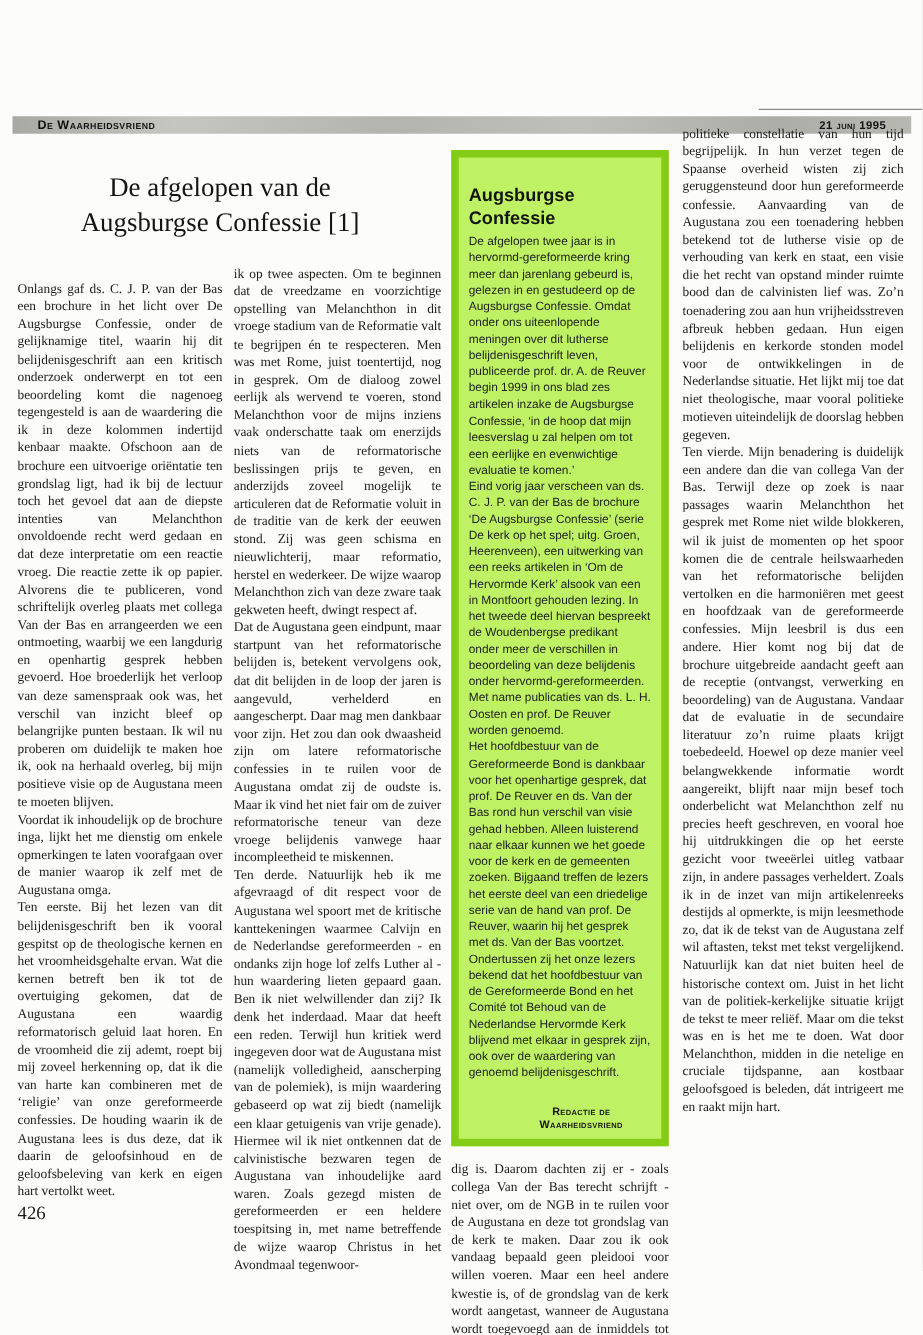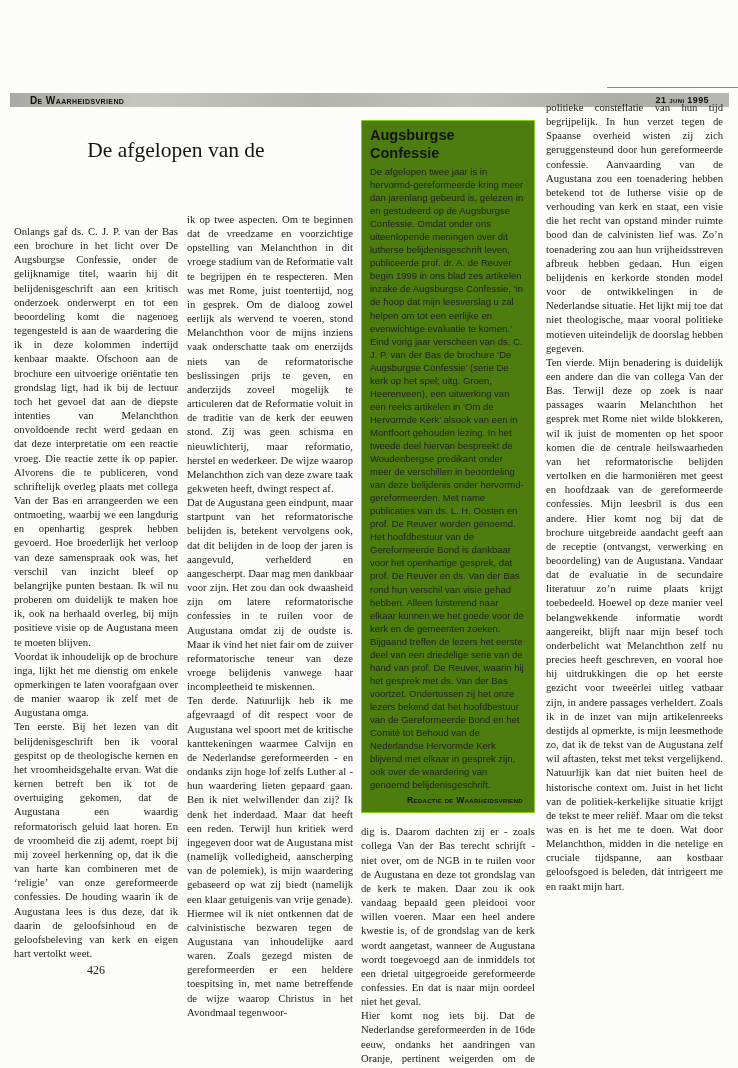--- a/index.html
+++ b/index.html
@@ -39,57 +39,57 @@
   }
   .col{position:absolute;}
   .col p{
     margin:0;font-size:10.7px;line-height:14.15px;
     text-align:justify;text-justify:inter-word;
   }
   .col1{left:14px;top:224px;width:164px;}
   .col2{left:187px;top:212px;width:166px;}
   .col3{left:361px;top:120px;width:174px;}
   .col4{left:546px;top:100px;width:177px;}
-  .pagenum{font-size:12px;margin-top:3px;text-align:center;}
+  .pagenum{font-size:15px;margin-top:3px;}
   .box{
-    border:1px solid #84cc16;
-    padding:5px 8px 7px 8px;
+    border:6px solid #84cc16;
+    padding:22px 8px 7px 8px;
     margin-bottom:11px;
-    background:#4d7c0f;
+    background:#bef264;
     font-family:"Liberation Sans", sans-serif;
   }
   .box-title{
     font-weight:bold;font-size:14.5px;line-height:18px;
     margin-bottom:3px;color:#131310;
   }
   .box p{
     margin:0;font-size:9.5px;line-height:13.05px;
     text-align:left;color:#21211e;
     font-family:"Liberation Sans", sans-serif;
   }
   .box-signature{
     font-size:8.6px;font-weight:bold;font-variant:small-caps;
     letter-spacing:.3px;text-align:center;padding-left:34px;
-    margin-top:4px;color:#131310;
+    margin-top:19px;color:#131310;
     font-family:"Liberation Sans", sans-serif;
   }
 </style>
 </head>
 <body>
 
 <div class="page">
 
   <div class="corner-mark"></div>
 
   <div class="header-bar">
     <span class="pub">De Waarheidsvriend</span>
     <span class="issue-date">21 juni 1995</span>
   </div>
 
-  <h1 class="title"><span>De afgelopen van de</span><br></h1>
+  <h1 class="title"><span>De afgelopen van de</span><br><span>Augsburgse Confessie [1]</span></h1>
 
   <div class="col col1">
     <p>Onlangs gaf ds. C. J. P. van der Bas een brochure in het licht over De Augsburgse Confessie, onder de gelijknamige titel, waarin hij dit belijdenisgeschrift aan een kritisch onderzoek onderwerpt en tot een beoordeling komt die nagenoeg tegengesteld is aan de waardering die ik in deze kolommen indertijd kenbaar maakte. Ofschoon aan de brochure een uitvoerige oriëntatie ten grondslag ligt, had ik bij de lectuur toch het gevoel dat aan de diepste intenties van Melanchthon onvoldoende recht werd gedaan en dat deze interpretatie om een reactie vroeg. Die reactie zette ik op papier. Alvorens die te publiceren, vond schriftelijk overleg plaats met collega Van der Bas en arrangeerden we een ontmoeting, waarbij we een langdurig en openhartig gesprek hebben gevoerd. Hoe broederlijk het verloop van deze samenspraak ook was, het verschil van inzicht bleef op belangrijke punten bestaan. Ik wil nu proberen om duidelijk te maken hoe ik, ook na herhaald overleg, bij mijn positieve visie op de Augustana meen te moeten blijven.</p>
     <p>Voordat ik inhoudelijk op de brochure inga, lijkt het me dienstig om enkele opmerkingen te laten voorafgaan over de manier waarop ik zelf met de Augustana omga.</p>
     <p>Ten eerste. Bij het lezen van dit belijdenisgeschrift ben ik vooral gespitst op de theologische kernen en het vroomheidsgehalte ervan. Wat die kernen betreft ben ik tot de overtuiging gekomen, dat de Augustana een waardig reformatorisch geluid laat horen. En de vroomheid die zij ademt, roept bij mij zoveel herkenning op, dat ik die van harte kan combineren met de ‘religie’ van onze gereformeerde confessies. De houding waarin ik de Augustana lees is dus deze, dat ik daarin de geloofsinhoud en de geloofsbeleving van kerk en eigen hart vertolkt weet.</p>
     <div class="pagenum">426</div>
   </div>
 
   <div class="col col2">
     <p>ik op twee aspecten. Om te beginnen dat de vreedzame en voorzichtige opstelling van Melanchthon in dit vroege stadium van de Reformatie valt te begrijpen én te respecteren. Men was met Rome, juist toentertijd, nog in gesprek. Om de dialoog zowel eerlijk als wervend te voeren, stond Melanchthon voor de mijns inziens vaak onderschatte taak om enerzijds niets van de reformatorische beslissingen prijs te geven, en anderzijds zoveel mogelijk te articuleren dat de Reformatie voluit in de traditie van de kerk der eeuwen stond. Zij was geen schisma en nieuwlichterij, maar reformatio, herstel en wederkeer. De wijze waarop Melanchthon zich van deze zware taak gekweten heeft, dwingt respect af.</p>

